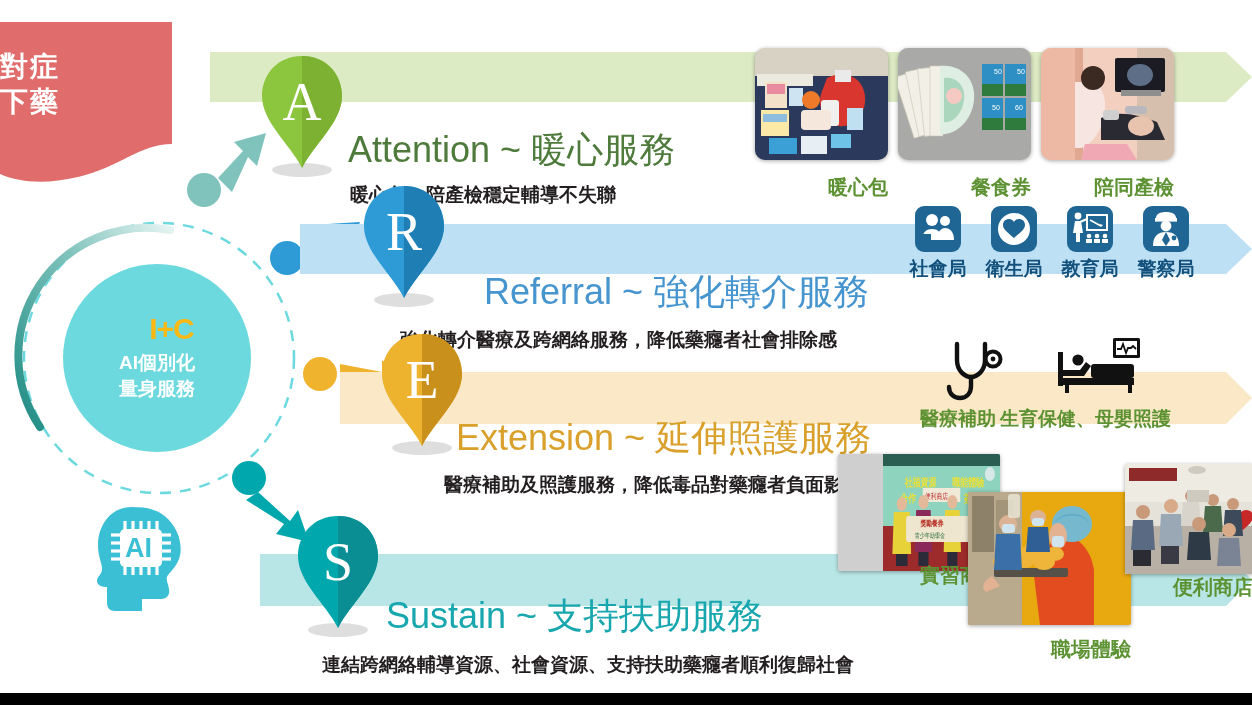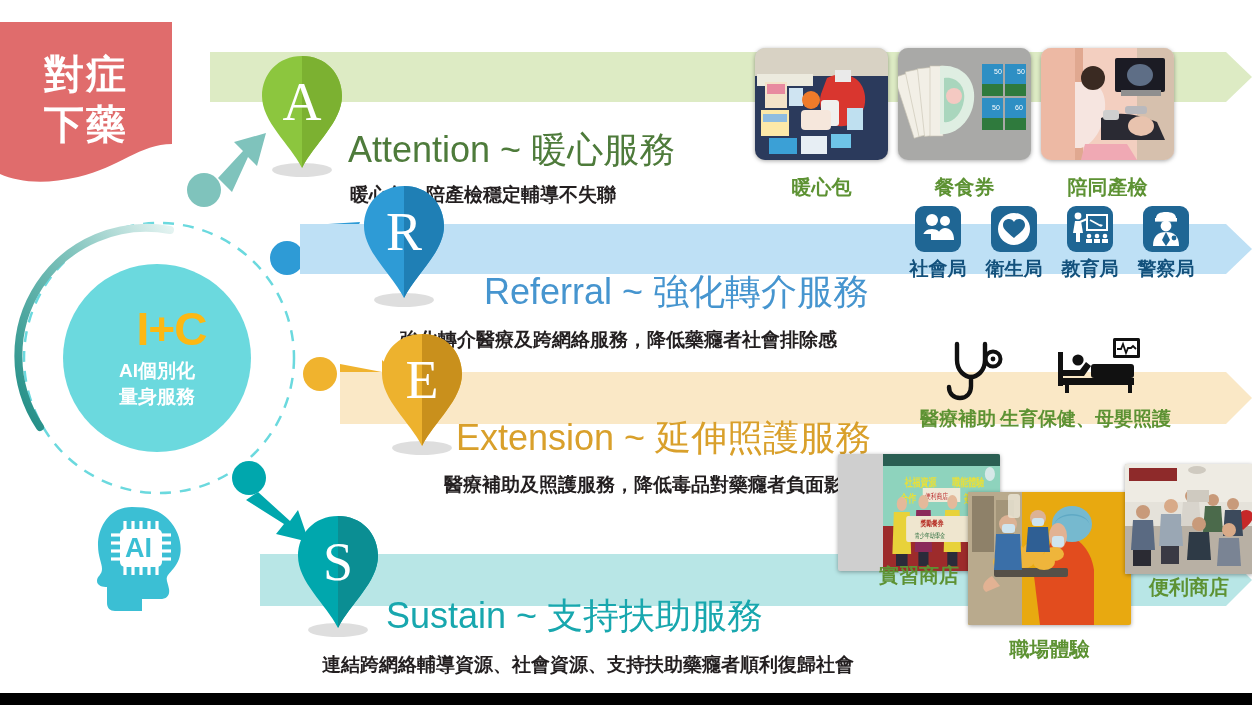--- a/index.html
+++ b/index.html
@@ -24,42 +24,41 @@
   }
   
   .badge-wrap {
     position: absolute; left: 0; top: 22px;
     width: 205px; height: 190px;
   }
   .badge-wrap svg { position: absolute; left: 0; top: 0; }
   .badge-text {
     position: absolute; left: 0; top: 28px;
     width: 172px;
-    text-align: center;
     color: #ffffff;
-    font-size: 40px;
+    font-size: 28px;
     font-weight: bold;
     line-height: 1.24;
     letter-spacing: 2px;
   }
   
   .rings { position: absolute; left: 2px; top: 205px; width: 320px; height: 300px; }
   
   .hub {
     position: absolute; left: 63px; top: 264px;
     width: 188px; height: 188px;
     border-radius: 50%;
     background: #6BD9DE;
     display: flex; flex-direction: column;
     align-items: center; justify-content: center;
     text-align: center;
   }
   .hub-title {
     color: #FCB813;
-    font-size: 46px; font-weight: bold;
+    font-size: 30px; font-weight: bold;
     line-height: 1; letter-spacing: -1px;
     margin-bottom: 6px;
     margin-left: 29px;
   }
   .hub-sub {
     color: #ffffff;
     font-size: 19px; font-weight: bold;
     line-height: 1.35;
   }
   
@@ -109,21 +108,21 @@
     overflow: hidden;
     background: #cfcfcf;
     box-shadow: 0 1px 4px rgba(0,0,0,0.35);
   }
   .thumb svg { display: block; width: 100%; height: 100%; }
   .cap {
     position: absolute;
     font-size: 20px; font-weight: bold;
     color: #5D9233;
     white-space: nowrap;
-    text-align: center;
+    text-align: right;
   }
   
   .dept { position: absolute; width: 46px; height: 46px; }
   .dept-sq {
     width: 46px; height: 46px; border-radius: 9px;
     background: #1F6694;
     position: relative;
   }
   .dept-sq svg { position: absolute; left: 0; top: 0; }
   .dept-cap {

